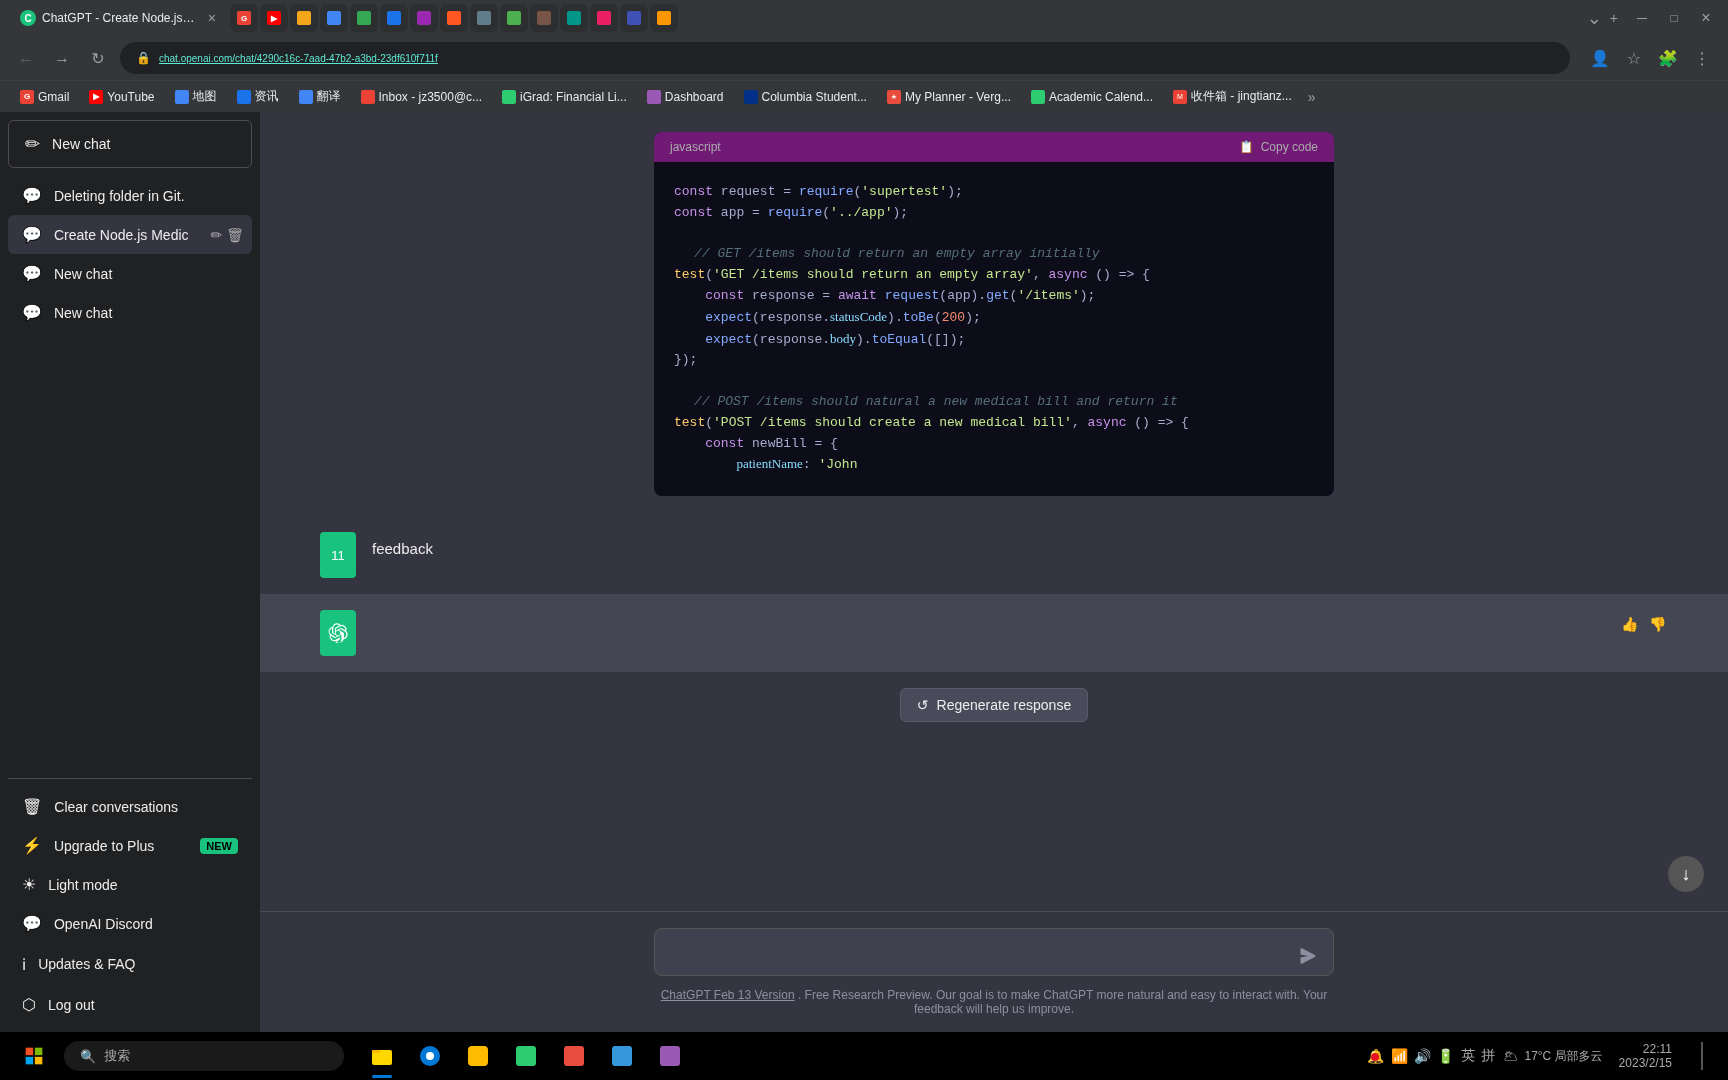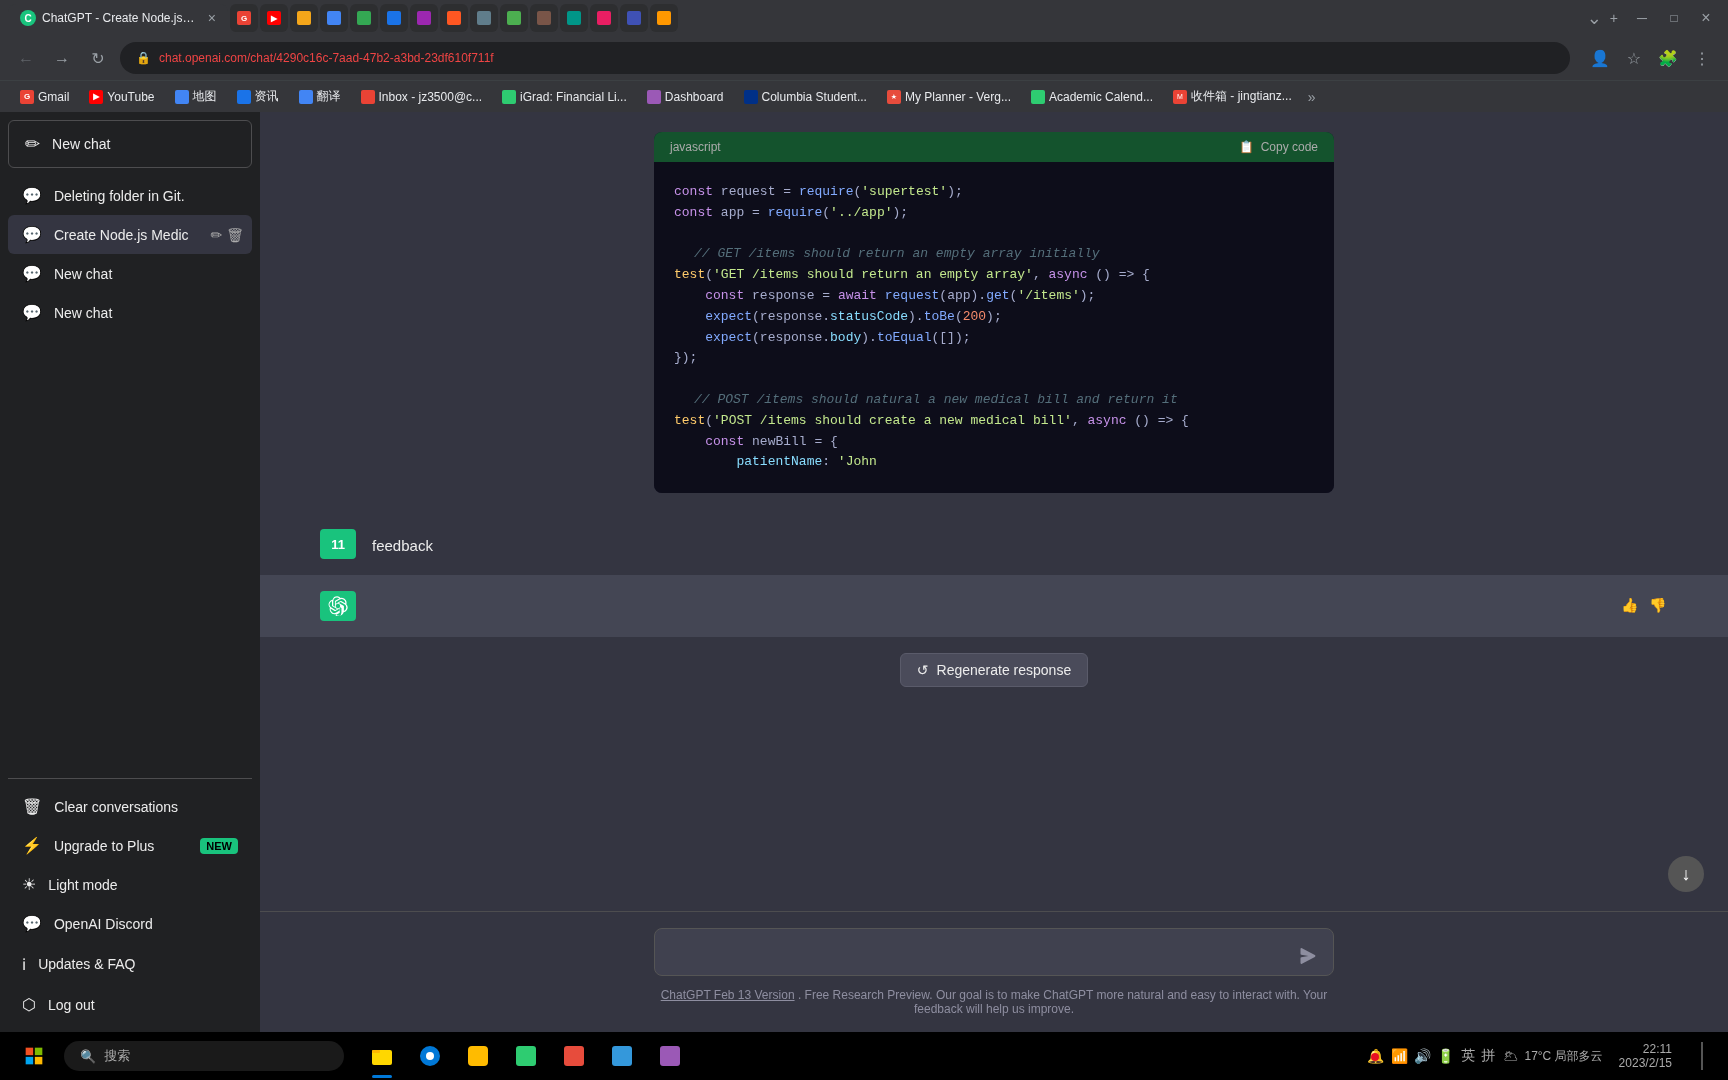--- a/index.html
+++ b/index.html
@@ -11,21 +11,21 @@
     .tab { display: flex; align-items: center; height: 28px; background: #202124; border-radius: 8px 8px 0 0; padding: 0 12px; font-size: 12px; color: #e8eaed; gap: 6px; min-width: 180px; max-width: 220px; }
     .tab.active { background: #35363a; }
     .tab-favicon { width: 16px; height: 16px; border-radius: 2px; flex-shrink: 0; }
     .tab-title { flex: 1; overflow: hidden; text-overflow: ellipsis; white-space: nowrap; font-size: 12px; }
     .tab-close { font-size: 14px; color: #9aa0a6; cursor: pointer; margin-left: 4px; }
     .tab-more { display: flex; align-items: center; gap: 4px; margin-left: auto; color: #9aa0a6; font-size: 18px; cursor: pointer; }
     .browser-controls { display: flex; align-items: center; height: 44px; background: #35363a; padding: 0 12px; gap: 8px; }
     .nav-btn { width: 28px; height: 28px; border-radius: 50%; display: flex; align-items: center; justify-content: center; color: #9aa0a6; cursor: pointer; font-size: 16px; }
     .nav-btn.disabled { color: #5f6368; cursor: default; }
     .address-bar { flex: 1; height: 32px; background: #202124; border-radius: 16px; display: flex; align-items: center; padding: 0 16px; color: #e8eaed; font-size: 14px; gap: 8px; }
-    .address-text { flex: 1; font-size: 12px; color: #ef4444; }
+    .address-text { flex: 1; font-size: 10px; color: #5eead4; text-decoration: underline; }
     .browser-actions { display: flex; gap: 6px; align-items: center; margin-left: 8px; }
     .browser-icon { width: 28px; height: 28px; border-radius: 50%; display: flex; align-items: center; justify-content: center; color: #9aa0a6; font-size: 16px; cursor: pointer; }
     .bookmark-bar { display: flex; align-items: center; height: 32px; background: #35363a; padding: 0 12px; gap: 4px; border-top: 1px solid #3c4043; overflow: hidden; }
     .bookmark-item { display: flex; align-items: center; gap: 4px; padding: 2px 8px; border-radius: 4px; cursor: pointer; font-size: 12px; color: #e8eaed; white-space: nowrap; }
     .bookmark-favicon { width: 14px; height: 14px; border-radius: 2px; flex-shrink: 0; }
 
     
     .app { display: flex; flex: 1; overflow: hidden; }
 
     
@@ -37,40 +37,40 @@
     .sidebar-item-actions { display: flex; gap: 4px; position: absolute; right: 8px; }
     .sidebar-icon { font-size: 16px; flex-shrink: 0; color: #ececec; }
     .sidebar-divider { height: 1px; background: #4d4d4f; margin: 8px 0; }
     .sidebar-bottom { margin-top: auto; }
     .new-badge { background: #19c37d; color: #000; font-size: 11px; font-weight: 700; padding: 2px 6px; border-radius: 4px; }
 
     
     .main { flex: 1; display: flex; flex-direction: column; background: #343541; overflow: hidden; position: relative; }
     .chat-area { flex: 1; overflow-y: auto; padding: 20px 0; }
     .code-block-container { max-width: 680px; margin: 0 auto 20px auto; border-radius: 8px; overflow: hidden; background: #1a1a2e; }
-    .code-header { display: flex; align-items: center; justify-content: space-between; background: #14532d; padding: 8px 16px; }
+    .code-header { display: flex; align-items: center; justify-content: space-between; background: #701a75; padding: 8px 16px; }
     .code-lang { font-size: 12px; color: #ababab; }
     .copy-btn { display: flex; align-items: center; gap: 6px; font-size: 12px; color: #ababab; cursor: pointer; }
     .code-body { padding: 20px; font-family: 'Consolas', 'Courier New', monospace; font-size: 13px; line-height: 1.6; overflow-x: auto; background: #0d0d1a; }
 
     
     .kw { color: #c792ea; }
     .fn { color: #82aaff; }
     .str { color: #c3e88d; }
     .cm { color: #546e7a; font-style: italic; margin-left: 20px; }
     .num { color: #f78c6c; }
     .plain { color: #a6accd; }
     .fn2 { color: #ffcb6b; }
-    .prop { color: #89ddff; }
+    .prop { color: #89ddff; font-family: Liberation Serif, serif; }
 
     
     .message-row { display: flex; align-items: flex-start; gap: 16px; padding: 16px 60px; max-width: 100%; }
     .message-row.user { background: #343541; justify-content: flex-start; }
     .message-row.assistant { background: #444654; }
-    .avatar { width: 36px; height: 30px; border-radius: 4px; flex-shrink: 0; display: flex; align-items: center; justify-content: center; font-size: 14px; font-weight: 700; color: #fff; }
+    .avatar { width: 36px; height: 46px; border-radius: 4px; flex-shrink: 0; display: flex; align-items: center; justify-content: center; font-size: 14px; font-weight: 400; color: #fff; }
     .avatar.user-avatar { background: #19c37d; font-size: 13px; }
     .avatar.ai-avatar { background: #19c37d; }
     .message-content { flex: 1; font-size: 15px; line-height: 1.7; padding-top: 4px; }
     .message-actions { display: flex; gap: 8px; margin-left: auto; align-self: flex-start; padding-top: 4px; }
     .action-icon { width: 20px; height: 20px; color: #8e8ea0; cursor: pointer; font-size: 14px; display: flex; align-items: center; justify-content: center; }
 
     
     .regen-btn { display: flex; align-items: center; gap: 8px; background: #4a4b5a; border: 1px solid #5a5b6a; border-radius: 6px; padding: 8px 16px; font-size: 14px; color: #ececec; cursor: pointer; }
 
     

